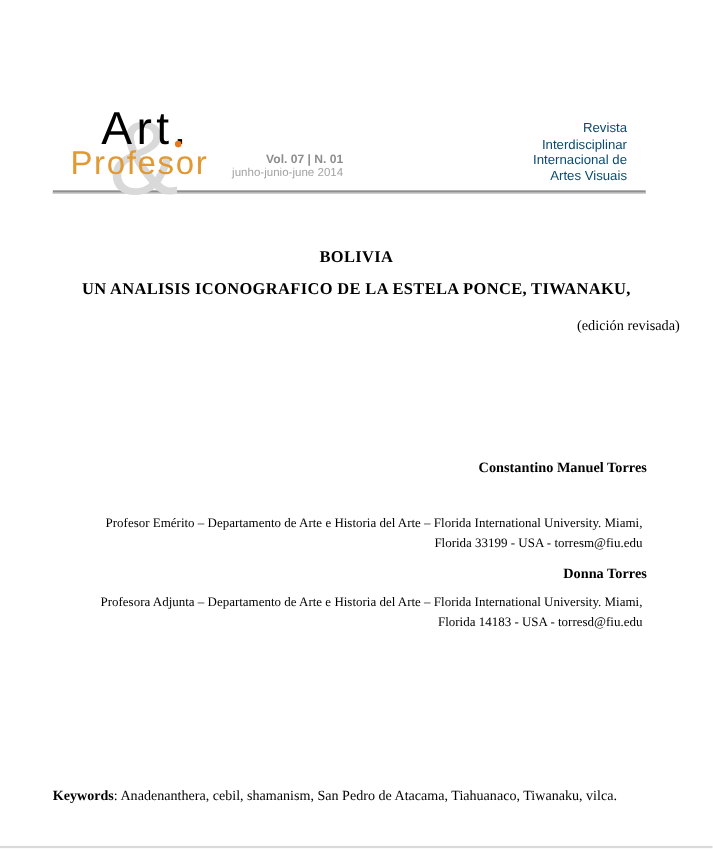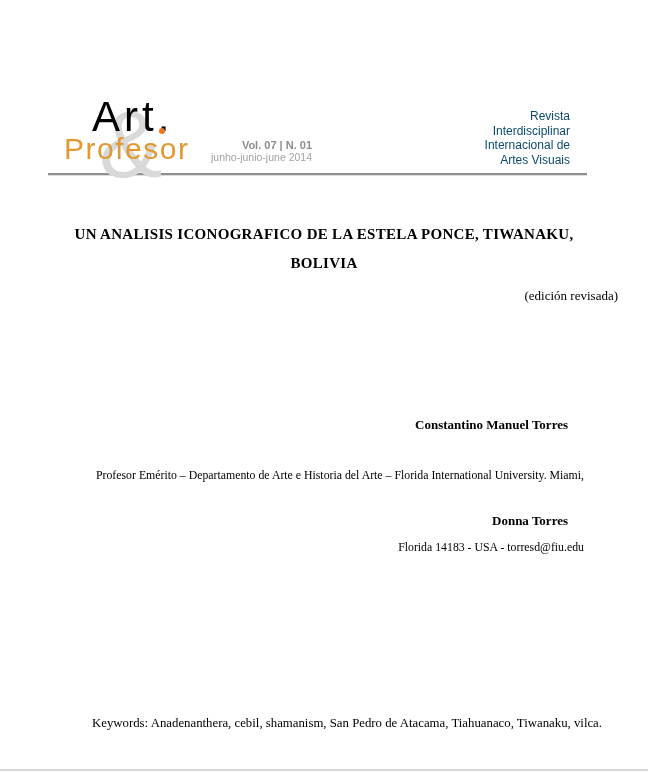--- a/index.html
+++ b/index.html
@@ -121,21 +121,21 @@
   .edition-note {
     position: absolute;
     left: 30px;
     top: 288px;
     width: 588px;
     text-align: right;
     font-size: 13px;
   }
   .author-name {
     position: absolute;
-    right: 80px;
+    right: 60px;
     white-space: nowrap;
     text-align: right;
     font-size: 13px;
     font-weight: bold;
   }
   .author-aff {
     position: absolute;
     right: 64px;
     text-align: right;
     font-size: 11.8px;
@@ -148,21 +148,21 @@
   .a2-aff  { top: 538px; }
 
   .keywords {
     position: absolute;
     left: 48px;
     top: 716px;
     width: 560px;
     font-size: 12.8px;
     white-space: nowrap;
   }
-  .kw-label { font-weight: normal; margin-left: 44px; }
+  .kw-label { font-weight: bold; }
 
   .page-bottom-edge {
     position: absolute;
     left: 0;
     top: 769px;
     width: 648px;
     height: 2px;
     background: #dadada;
   }
 </style>
@@ -184,33 +184,35 @@
       <div>Revista</div>
       <div>Interdisciplinar</div>
       <div>Internacional de</div>
       <div>Artes Visuais</div>
     </div>
 
     <div class="divider"></div>
   </div>
 
   <h1 class="title">
+    <div>BOLIVIA</div>
     <div>UN ANALISIS ICONOGRAFICO DE LA ESTELA PONCE, TIWANAKU,</div>
-    <div>BOLIVIA</div>
   </h1>
 
   <div class="edition-note">(edición revisada)</div>
 
   <div class="author-name a1-name">Constantino Manuel Torres</div>
   <div class="author-aff a1-aff">
     <div>Profesor Emérito – Departamento de Arte e Historia del Arte – Florida International University. Miami,</div>
+    <div>Florida 33199 - USA - torresm@fiu.edu</div>
   </div>
 
   <div class="author-name a2-name">Donna Torres</div>
   <div class="author-aff a2-aff">
+    <div>Profesora Adjunta – Departamento de Arte e Historia del Arte – Florida International University. Miami,</div>
     <div>Florida 14183 - USA - torresd@fiu.edu</div>
   </div>
 
   <div class="keywords">
     <span class="kw-label">Keywords</span><span>: Anadenanthera, cebil, shamanism, San Pedro de Atacama, Tiahuanaco, Tiwanaku, vilca.</span>
   </div>
 
   <div class="page-bottom-edge"></div>
 </div>
 

